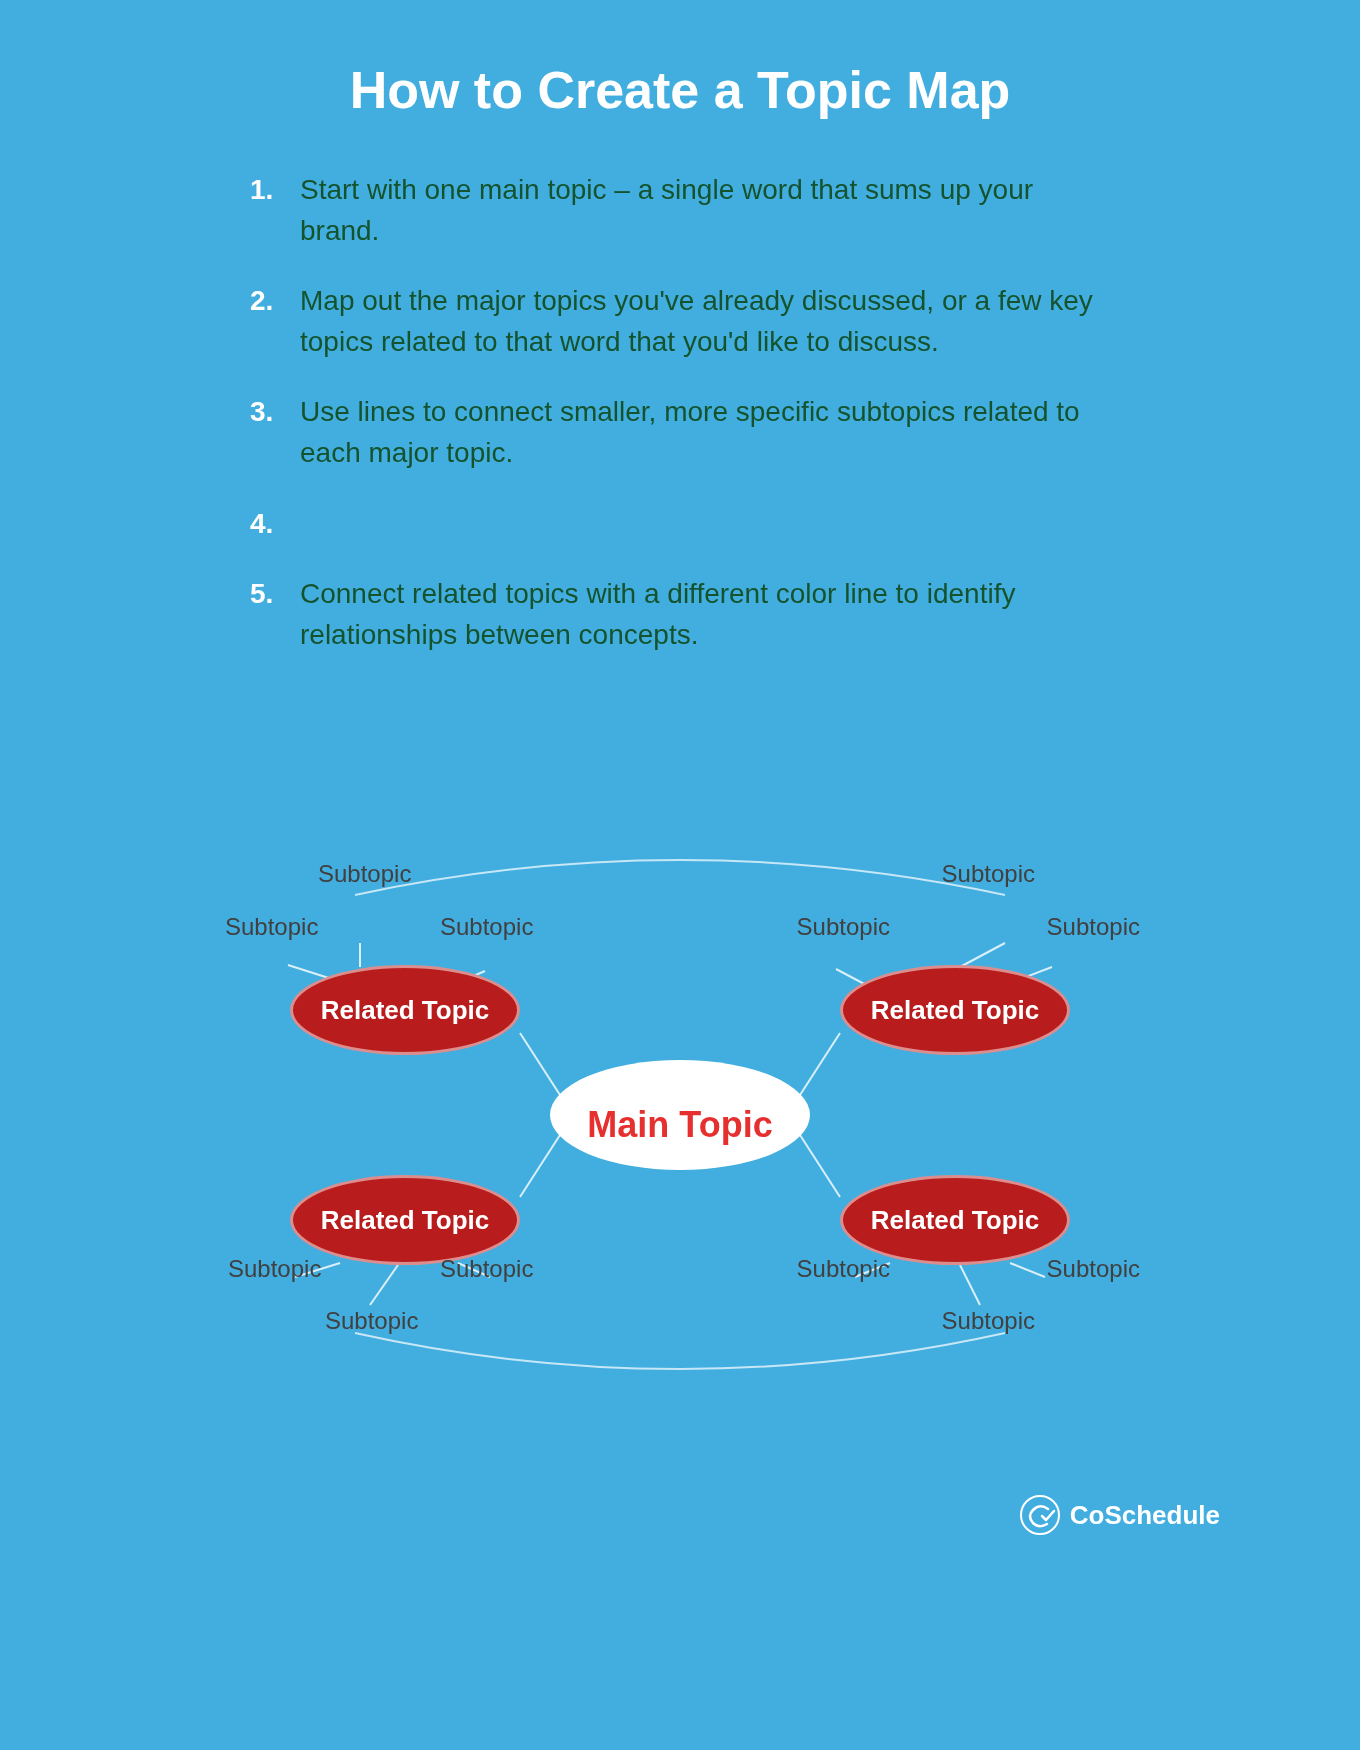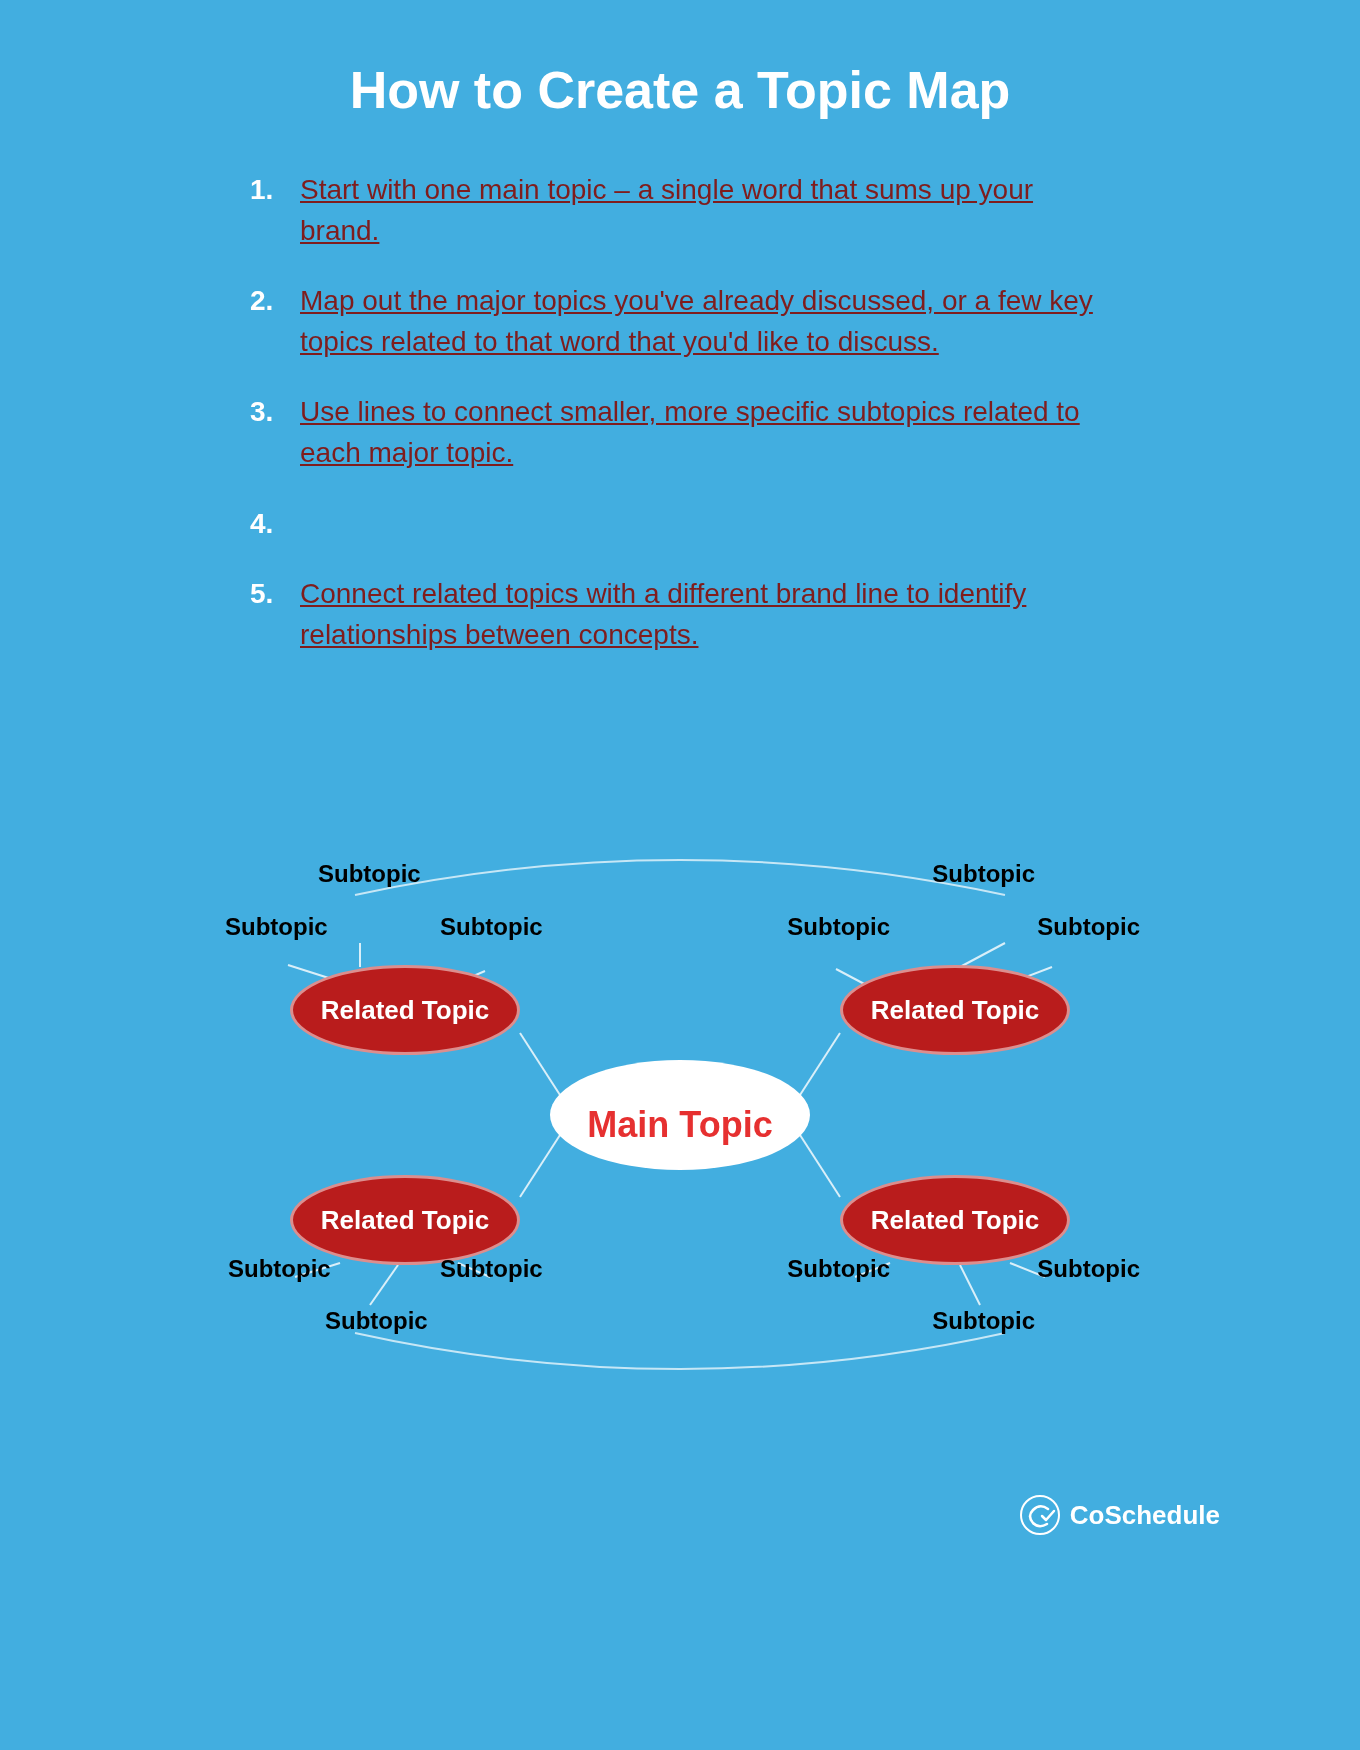--- a/index.html
+++ b/index.html
@@ -41,23 +41,22 @@
 
     .step-number {
       font-weight: 900;
       color: #ffffff;
       min-width: 50px;
       font-size: 28px;
     }
 
     .step-text {
       font-size: 28px;
-      color: #7f1d1d;
+      color: #14532d;
       line-height: 1.45;
-      text-decoration: underline;
     }
 
     
     .diagram-container {
       width: 100%;
       max-width: 1080px;
       position: relative;
       height: 700px;
       margin-top: 20px;
     }
@@ -114,22 +113,22 @@
     
     .related-tl { left: 150px; top: 200px; }
     .related-tr { right: 150px; top: 200px; }
     .related-bl { left: 150px; bottom: 200px; }
     .related-br { right: 150px; bottom: 200px; }
 
     
     .subtopic-label {
       position: absolute;
       font-size: 24px;
-      color: #000000;
-      font-weight: 700;
+      color: #404040;
+      font-weight: 400;
       z-index: 10;
     }
 
     
     .footer {
       margin-top: 30px;
       display: flex;
       justify-content: flex-end;
       width: 100%;
       max-width: 1080px;
@@ -170,21 +169,21 @@
   </li>
   <li>
     <span class="step-number">3.</span>
     <span class="step-text">Use lines to connect smaller, more specific subtopics related to each major topic.</span>
   </li>
   <li>
     <span class="step-number">4.</span>
   </li>
   <li>
     <span class="step-number">5.</span>
-    <span class="step-text">Connect related topics with a different brand line to identify relationships between concepts.</span>
+    <span class="step-text">Connect related topics with a different color line to identify relationships between concepts.</span>
   </li>
 </ol>
 
 <div class="diagram-container">
 
   <svg class="diagram-svg" viewBox="0 0 1080 700" preserveAspectRatio="xMidYMid meet">
 
     <path d="M 215 130 Q 540 60 865 130" stroke="rgba(255,255,255,0.7)" stroke-width="2" fill="none"></path>
 
     <path d="M 215 568 Q 540 640 865 568" stroke="rgba(255,255,255,0.7)" stroke-width="2" fill="none"></path>

